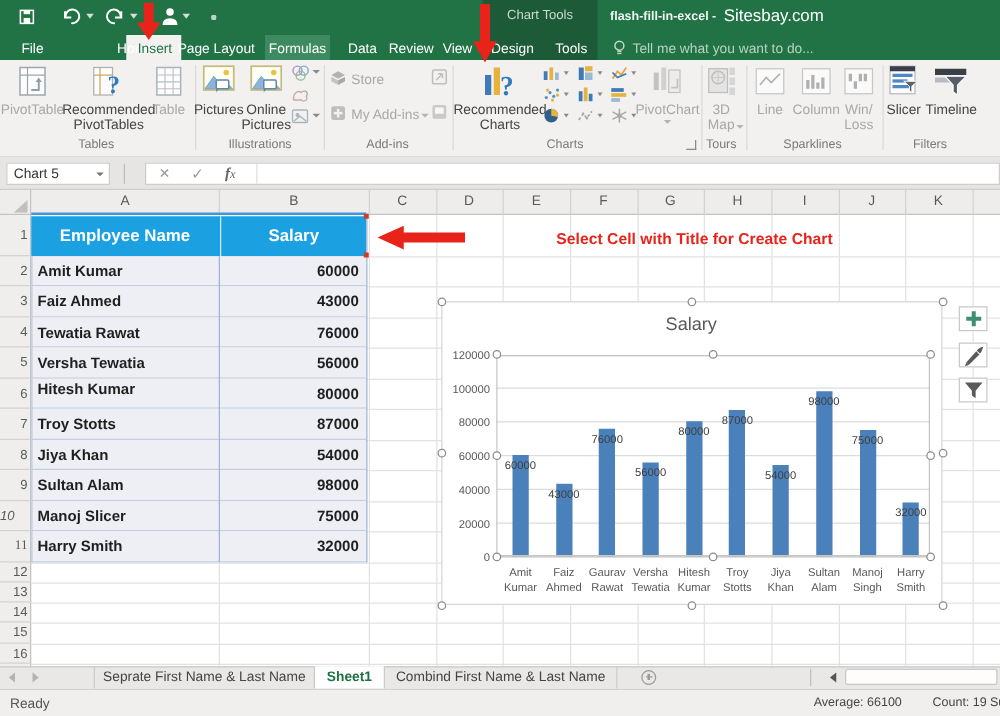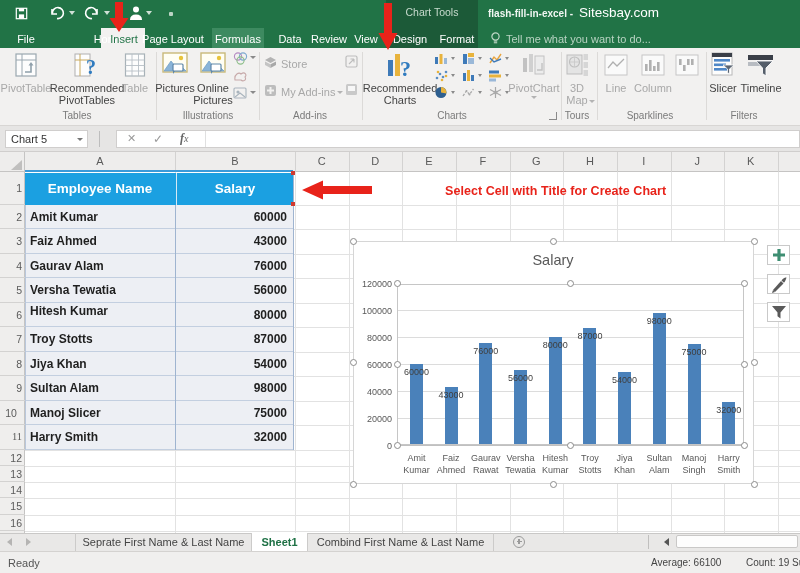--- a/index.html
+++ b/index.html
@@ -50,21 +50,21 @@
 <div class="ab" style="left:212px;top:28px;width:52px;height:20px;background:#3d8a60;"></div>
 <div class="ab" style="left:101px;top:28px;width:44px;height:20px;background:#f2f1f0;"></div>
 <div class="ab tabtxt" style="left:-19px;top:33px;width:90px;text-align:center;">File</div>
 <div class="ab tabtxt" style="left:33px;top:33px;width:90px;text-align:right;">Home</div>
 <div class="ab tabtxt" style="left:128px;top:33px;width:90px;text-align:center;">Page Layout</div>
 <div class="ab tabtxt" style="left:193px;top:33px;width:90px;text-align:center;">Formulas</div>
 <div class="ab tabtxt" style="left:245px;top:33px;width:90px;text-align:center;">Data</div>
 <div class="ab tabtxt" style="left:284px;top:33px;width:90px;text-align:center;">Review</div>
 <div class="ab tabtxt" style="left:321px;top:33px;width:90px;text-align:center;">View</div>
 <div class="ab tabtxt" style="left:365px;top:33px;width:90px;text-align:center;">Design</div>
-<div class="ab tabtxt" style="left:412px;top:33px;width:90px;text-align:center;">Format</div>
+<div class="ab tabtxt" style="left:412px;top:33px;width:90px;text-align:center;">Tools</div>
 <div class="ab" style="left:79px;top:33px;width:90px;text-align:center;font-size:11px;color:#217346;">Insert</div>
 <svg class="ab" style="left:490px;top:32px" width="11" height="13" viewBox="0 0 11 13">
 <circle cx="5.5" cy="4.5" r="3.6" fill="none" stroke="#bfd8c7" stroke-width="1.2"></circle>
 <rect x="3.8" y="8.5" width="3.4" height="1.1" fill="#bfd8c7"></rect>
       <rect x="3.8" y="10.2" width="3.4" height="1.1" fill="#bfd8c7"></rect>
     </svg>
 <div class="ab" style="left:506px;top:33px;font-size:11px;color:#b8d3c2;">Tell me what you want to do...</div>
 <div class="ab" style="left:0;top:48px;width:800px;height:78px;background:#f2f1f0;border-bottom:1px solid #d8d6d4;box-sizing:border-box;"></div>
 <div class="ab" style="left:156px;top:52px;width:1px;height:68px;background:#dcdad8;"></div>
 <div class="ab" style="left:259px;top:52px;width:1px;height:68px;background:#dcdad8;"></div>
@@ -252,20 +252,21 @@
 <rect x="1" y="1" width="22" height="20" fill="#fafafa" stroke="#c6c6c6" stroke-width="1"></rect>
       <g fill="#b0b0b0">
         <rect x="4" y="5" width="2.6" height="6"></rect>
         <rect x="8" y="11" width="2.6" height="6"></rect>
         <rect x="12" y="5" width="2.6" height="6"></rect>
         <rect x="16" y="5" width="2.6" height="6"></rect>
       </g>
     </svg>
 <div class="ab rlblg" style="left:571px;top:82px;width:90px;">Line</div>
 <div class="ab rlblg" style="left:608px;top:82px;width:90px;">Column</div>
+<div class="ab rlblg" style="left:642px;top:82px;width:90px;">Win/<br>Loss</div>
 <svg class="ab" style="left:711px;top:52px" width="24" height="25" viewBox="0 0 24 25">
 <rect x="1" y="1" width="20" height="22" fill="#fdfdfd" stroke="#b8b8b8" stroke-width="1"></rect>
 <rect x="1" y="1" width="20" height="4" fill="#3a3f48"></rect>
 <g fill="#4f87c7">
         <rect x="3" y="7" width="16" height="2.6"></rect>
         <rect x="3" y="11.5" width="12" height="2.6"></rect>
         <rect x="3" y="16" width="14" height="2.6"></rect>
       </g>
 <path d="M12 13 h11 l-4.5 4 v5 l-2 -1.5 v-3.5 Z" fill="#5a6472" stroke="#fdfdfd" stroke-width="0.8"></path>
     </svg>
@@ -324,21 +325,21 @@
 <div class="ab" style="left:0;top:278px;width:22px;height:24.5px;line-height:24.5px;text-align:right;font-size:10.5px;color:#5a5a5a;">5</div>
 <div class="ab" style="left:0;top:301.5px;width:25px;height:1px;background:#d3d2d1;"></div>
 <div class="ab" style="left:0;top:302.5px;width:22px;height:24.5px;line-height:24.5px;text-align:right;font-size:10.5px;color:#5a5a5a;">6</div>
 <div class="ab" style="left:0;top:326px;width:25px;height:1px;background:#d3d2d1;"></div>
 <div class="ab" style="left:0;top:327px;width:22px;height:24.5px;line-height:24.5px;text-align:right;font-size:10.5px;color:#5a5a5a;">7</div>
 <div class="ab" style="left:0;top:350.5px;width:25px;height:1px;background:#d3d2d1;"></div>
 <div class="ab" style="left:0;top:351.5px;width:22px;height:24.5px;line-height:24.5px;text-align:right;font-size:10.5px;color:#5a5a5a;">8</div>
 <div class="ab" style="left:0;top:375px;width:25px;height:1px;background:#d3d2d1;"></div>
 <div class="ab" style="left:0;top:376px;width:22px;height:24.5px;line-height:24.5px;text-align:right;font-size:10.5px;color:#5a5a5a;">9</div>
 <div class="ab" style="left:0;top:399.5px;width:25px;height:1px;background:#d3d2d1;"></div>
-<div class="ab" style="left:0;top:400.5px;width:22px;height:24.5px;line-height:24.5px;text-align:center;font-size:10.5px;color:#5a5a5a;">10</div>
+<div class="ab" style="left:0;top:400.5px;width:22px;height:24.5px;line-height:24.5px;text-align:left;font-size:10.5px;color:#5a5a5a;font-style:italic;">10</div>
 <div class="ab" style="left:0;top:424px;width:25px;height:1px;background:#d3d2d1;"></div>
 <div class="ab" style="left:0;top:425px;width:22px;height:24.5px;line-height:24.5px;text-align:right;font-size:10.5px;color:#5a5a5a;font-family:Liberation Serif, serif;">11</div>
 <div class="ab" style="left:0;top:448.5px;width:25px;height:1px;background:#d3d2d1;"></div>
 <div class="ab" style="left:0;top:449.5px;width:22px;height:16.30000000000001px;line-height:16.30000000000001px;text-align:right;font-size:10.5px;color:#5a5a5a;">12</div>
 <div class="ab" style="left:0;top:464.8px;width:25px;height:1px;background:#d3d2d1;"></div>
 <div class="ab" style="left:0;top:465.8px;width:22px;height:16.30000000000001px;line-height:16.30000000000001px;text-align:right;font-size:10.5px;color:#5a5a5a;">13</div>
 <div class="ab" style="left:0;top:481.1px;width:25px;height:1px;background:#d3d2d1;"></div>
 <div class="ab" style="left:0;top:482.1px;width:22px;height:16.299999999999955px;line-height:16.299999999999955px;text-align:right;font-size:10.5px;color:#5a5a5a;">14</div>
 <div class="ab" style="left:0;top:497.4px;width:25px;height:1px;background:#d3d2d1;"></div>
 <div class="ab" style="left:0;top:498.4px;width:22px;height:16.300000000000068px;line-height:16.300000000000068px;text-align:right;font-size:10.5px;color:#5a5a5a;">15</div>
@@ -375,21 +376,21 @@
 <div class="ab" style="left:25px;top:172.5px;width:268px;height:32px;background:#1ba0e1;"></div>
 <div class="ab" style="left:25px;top:172.5px;width:150px;height:32px;line-height:32px;text-align:center;color:#fff;font-size:13.5px;font-weight:bold;">Employee Name</div>
 <div class="ab" style="left:176px;top:172.5px;width:117px;height:32px;line-height:32px;text-align:center;color:#fff;font-size:13.5px;font-weight:bold;border-left:1.5px solid #d5e9f5;box-sizing:border-box;">Salary</div>
 <div class="ab" style="left:25px;top:204.5px;width:268px;height:24.5px;background:#edeff4;border-bottom:1px solid #c3cfe0;box-sizing:border-box;"></div>
 <div class="ab cellname" style="left:30px;top:204.5px;height:24.5px;line-height:24.5px;">Amit Kumar</div>
 <div class="ab cellname" style="left:176px;top:204.5px;width:111px;height:24.5px;line-height:24.5px;text-align:right;">60000</div>
 <div class="ab" style="left:25px;top:229px;width:268px;height:24.5px;background:#edeff4;border-bottom:1px solid #c3cfe0;box-sizing:border-box;"></div>
 <div class="ab cellname" style="left:30px;top:229px;height:24.5px;line-height:24.5px;">Faiz Ahmed</div>
 <div class="ab cellname" style="left:176px;top:229px;width:111px;height:24.5px;line-height:24.5px;text-align:right;">43000</div>
 <div class="ab" style="left:25px;top:253.5px;width:268px;height:24.5px;background:#edeff4;border-bottom:1px solid #c3cfe0;box-sizing:border-box;"></div>
-<div class="ab cellname" style="left:30px;top:253.5px;height:24.5px;line-height:24.5px;">Gaurav Alam</div>
+<div class="ab cellname" style="left:30px;top:253.5px;height:24.5px;line-height:24.5px;">Tewatia Rawat</div>
 <div class="ab cellname" style="left:176px;top:253.5px;width:111px;height:24.5px;line-height:24.5px;text-align:right;">76000</div>
 <div class="ab" style="left:25px;top:278px;width:268px;height:24.5px;background:#edeff4;border-bottom:1px solid #c3cfe0;box-sizing:border-box;"></div>
 <div class="ab cellname" style="left:30px;top:278px;height:24.5px;line-height:24.5px;">Versha Tewatia</div>
 <div class="ab cellname" style="left:176px;top:278px;width:111px;height:24.5px;line-height:24.5px;text-align:right;">56000</div>
 <div class="ab" style="left:25px;top:302.5px;width:268px;height:24.5px;background:#edeff4;border-bottom:1px solid #c3cfe0;box-sizing:border-box;"></div>
 <div class="ab cellname" style="left:30px;top:299px;height:33px;line-height:24.5px;">Hitesh Kumar</div>
 <div class="ab cellname" style="left:176px;top:302.5px;width:111px;height:24.5px;line-height:24.5px;text-align:right;">80000</div>
 <div class="ab" style="left:25px;top:327px;width:268px;height:24.5px;background:#edeff4;border-bottom:1px solid #c3cfe0;box-sizing:border-box;"></div>
 <div class="ab cellname" style="left:30px;top:327px;height:24.5px;line-height:24.5px;">Troy Stotts</div>
 <div class="ab cellname" style="left:176px;top:327px;width:111px;height:24.5px;line-height:24.5px;text-align:right;">87000</div>

